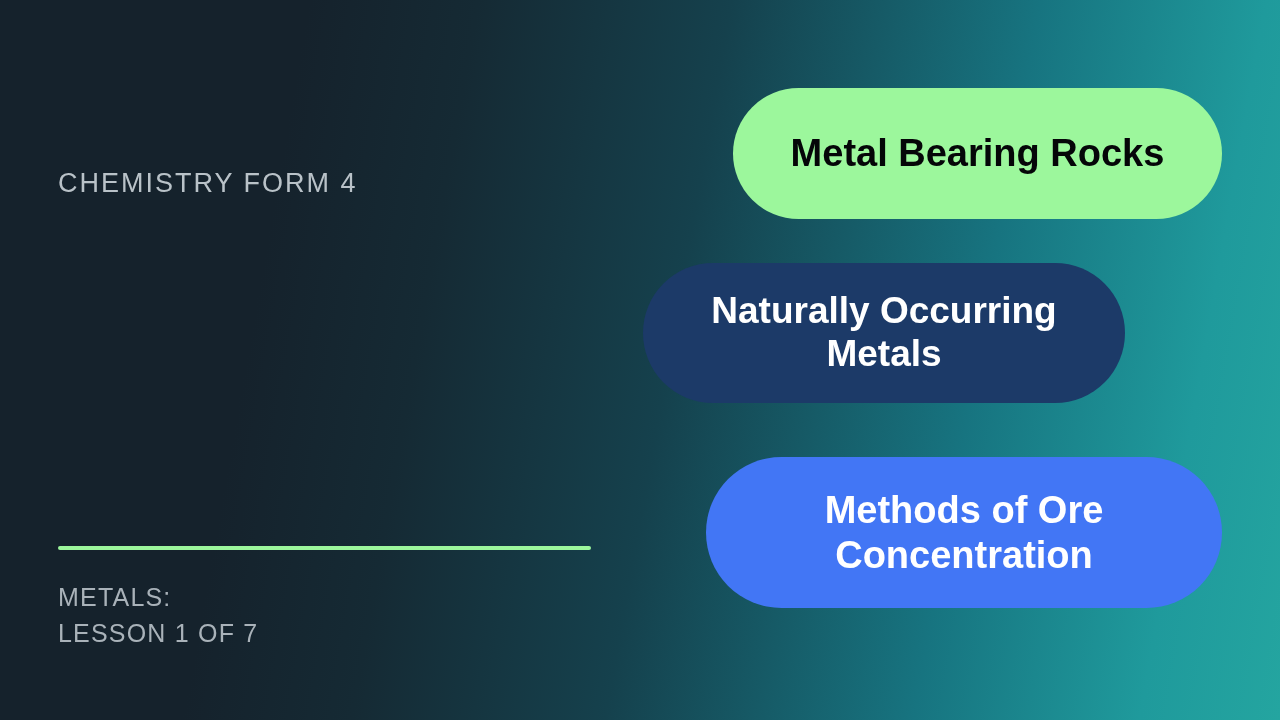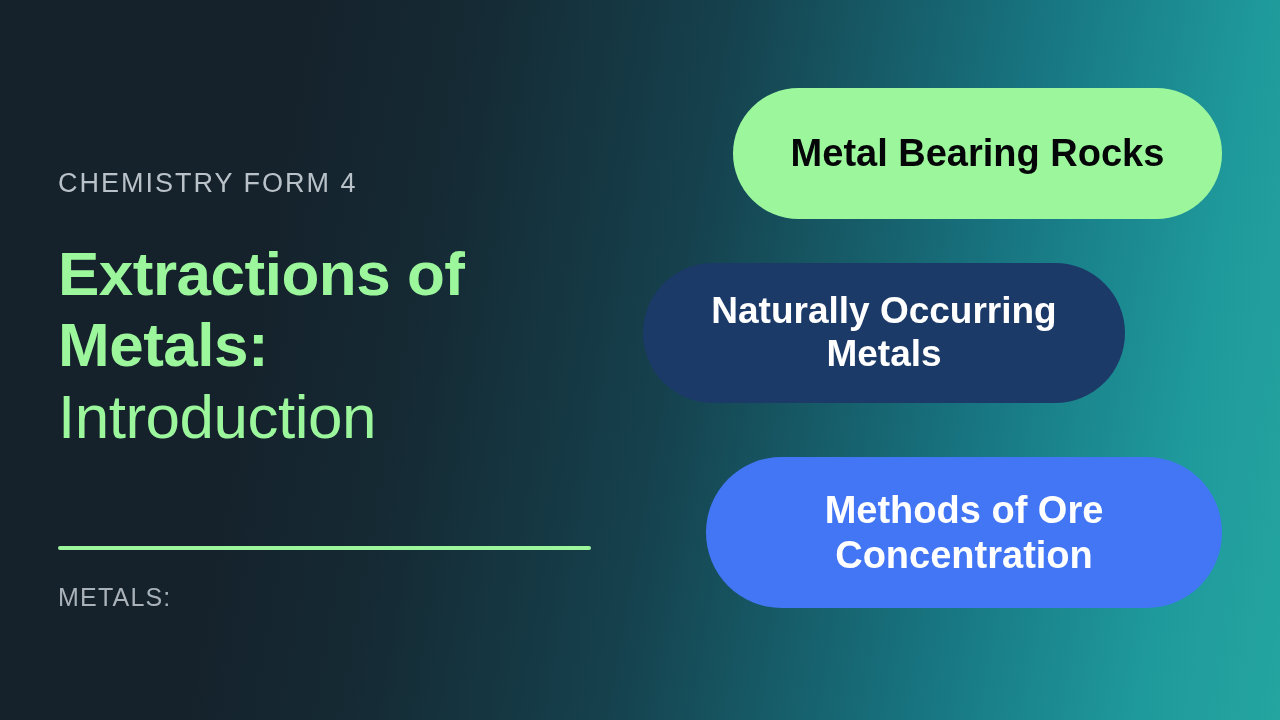--- a/index.html
+++ b/index.html
@@ -133,30 +133,26 @@
 </style>
 </head>
 <body>
 
 <div id="slide">
 
   <div class="left-col">
 
     <div class="eyebrow">CHEMISTRY FORM 4</div>
 
-    <div class="main-title">
-      <span class="tl">Extractions of</span>
-      <span class="tl">Metals:</span>
-      <span class="tl tl-light">Introduction</span>
-    </div>
 
     <div class="divider"></div>
 
     <div class="footer-meta">
       <span>METALS:</span>
+      <span>LESSON 1 OF 7</span>
     </div>
 
   </div>
 
   <div class="pill" id="pill-1">
     <span>Metal Bearing Rocks</span>
   </div>
 
   <div class="pill" id="pill-3">
     <span>Methods of Ore Concentration</span>

